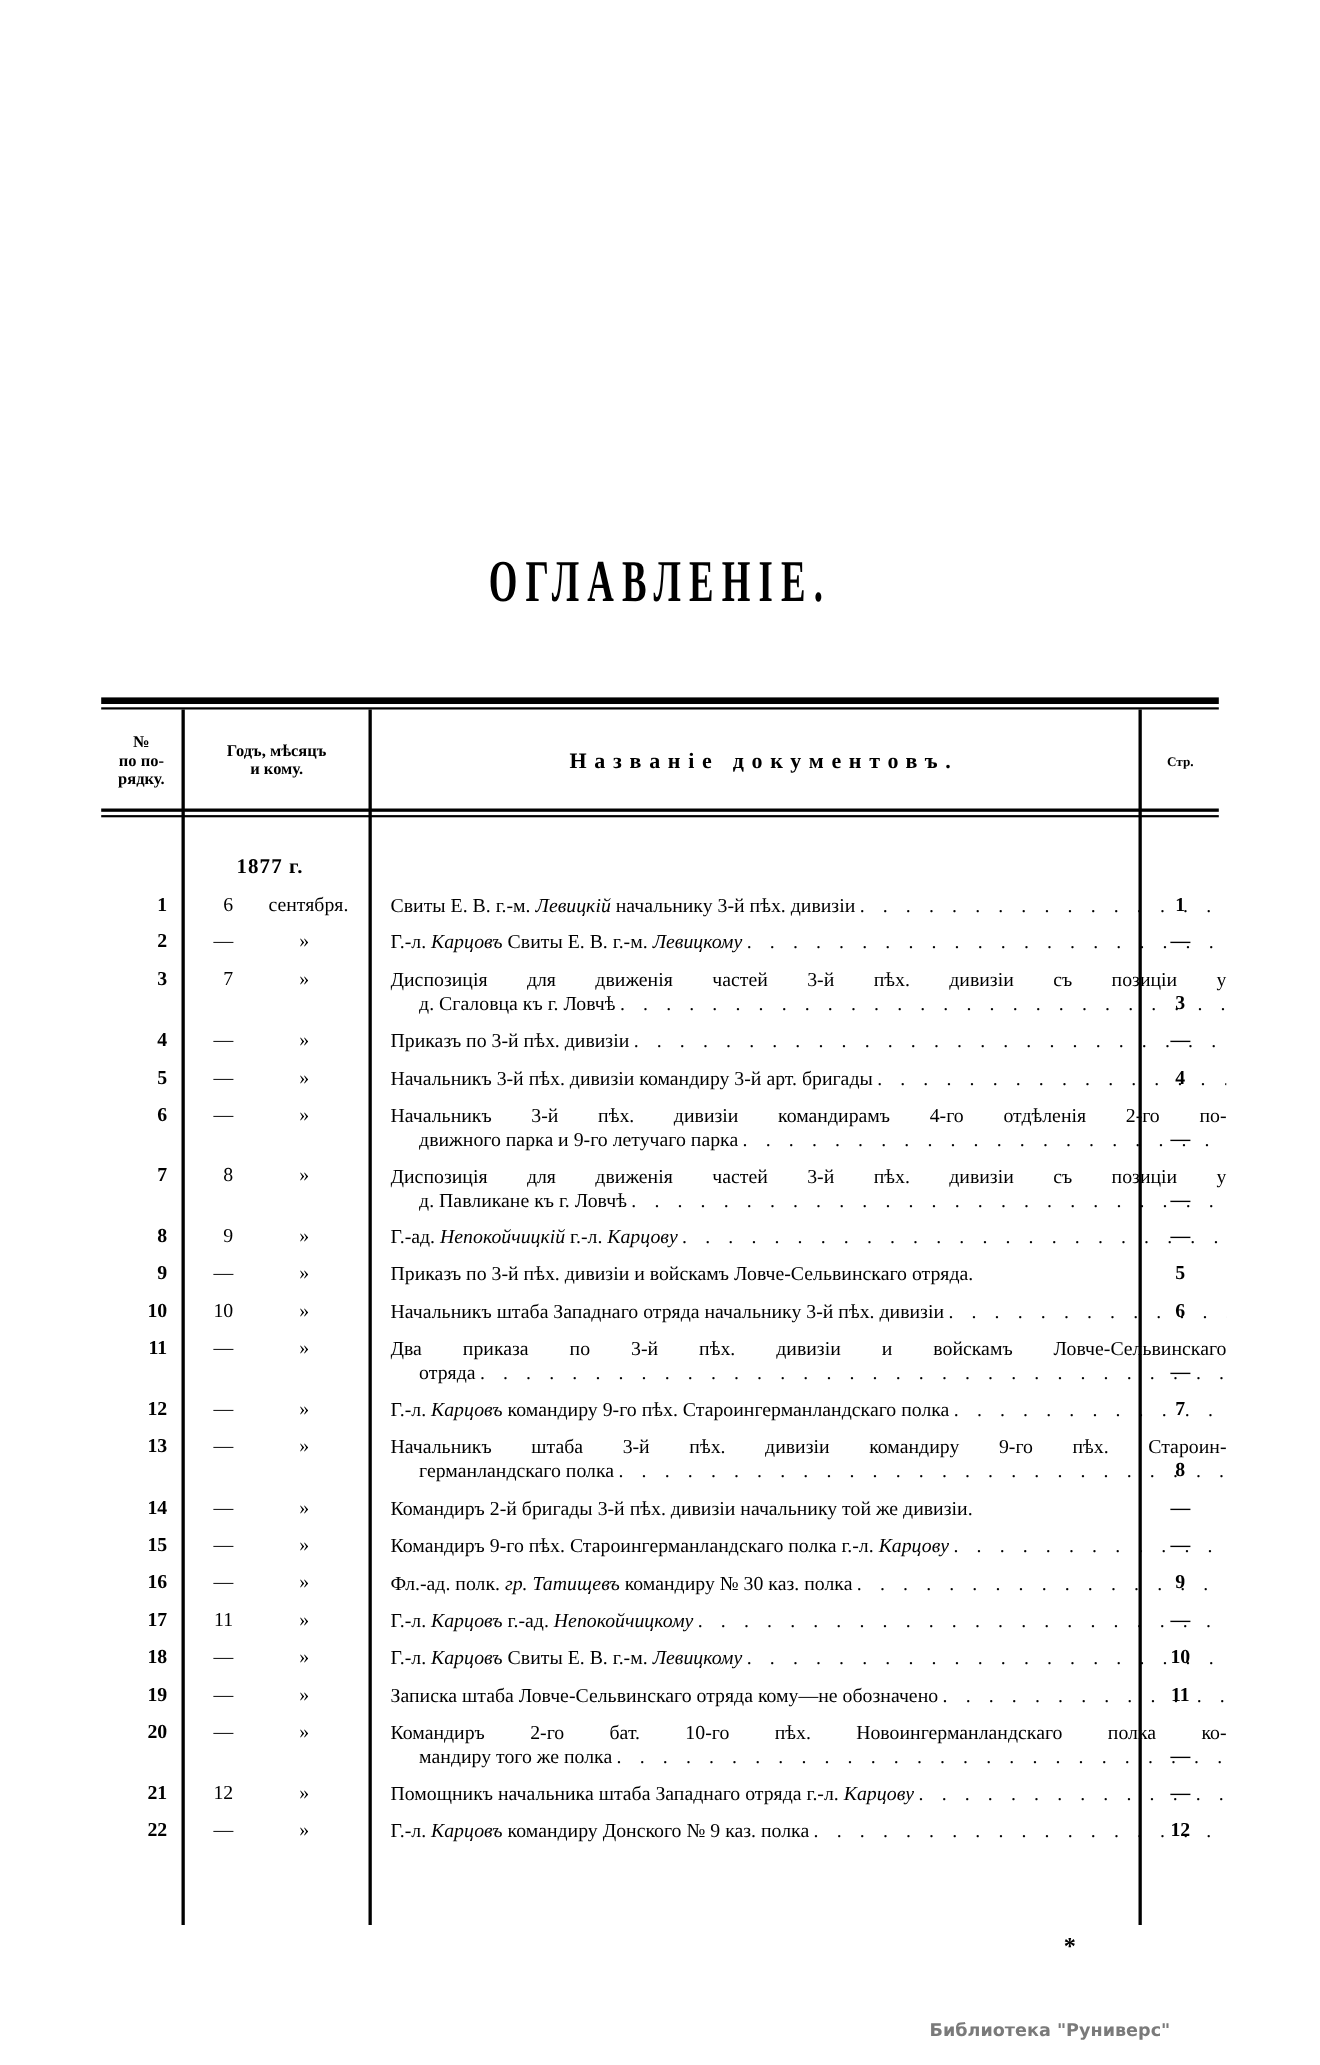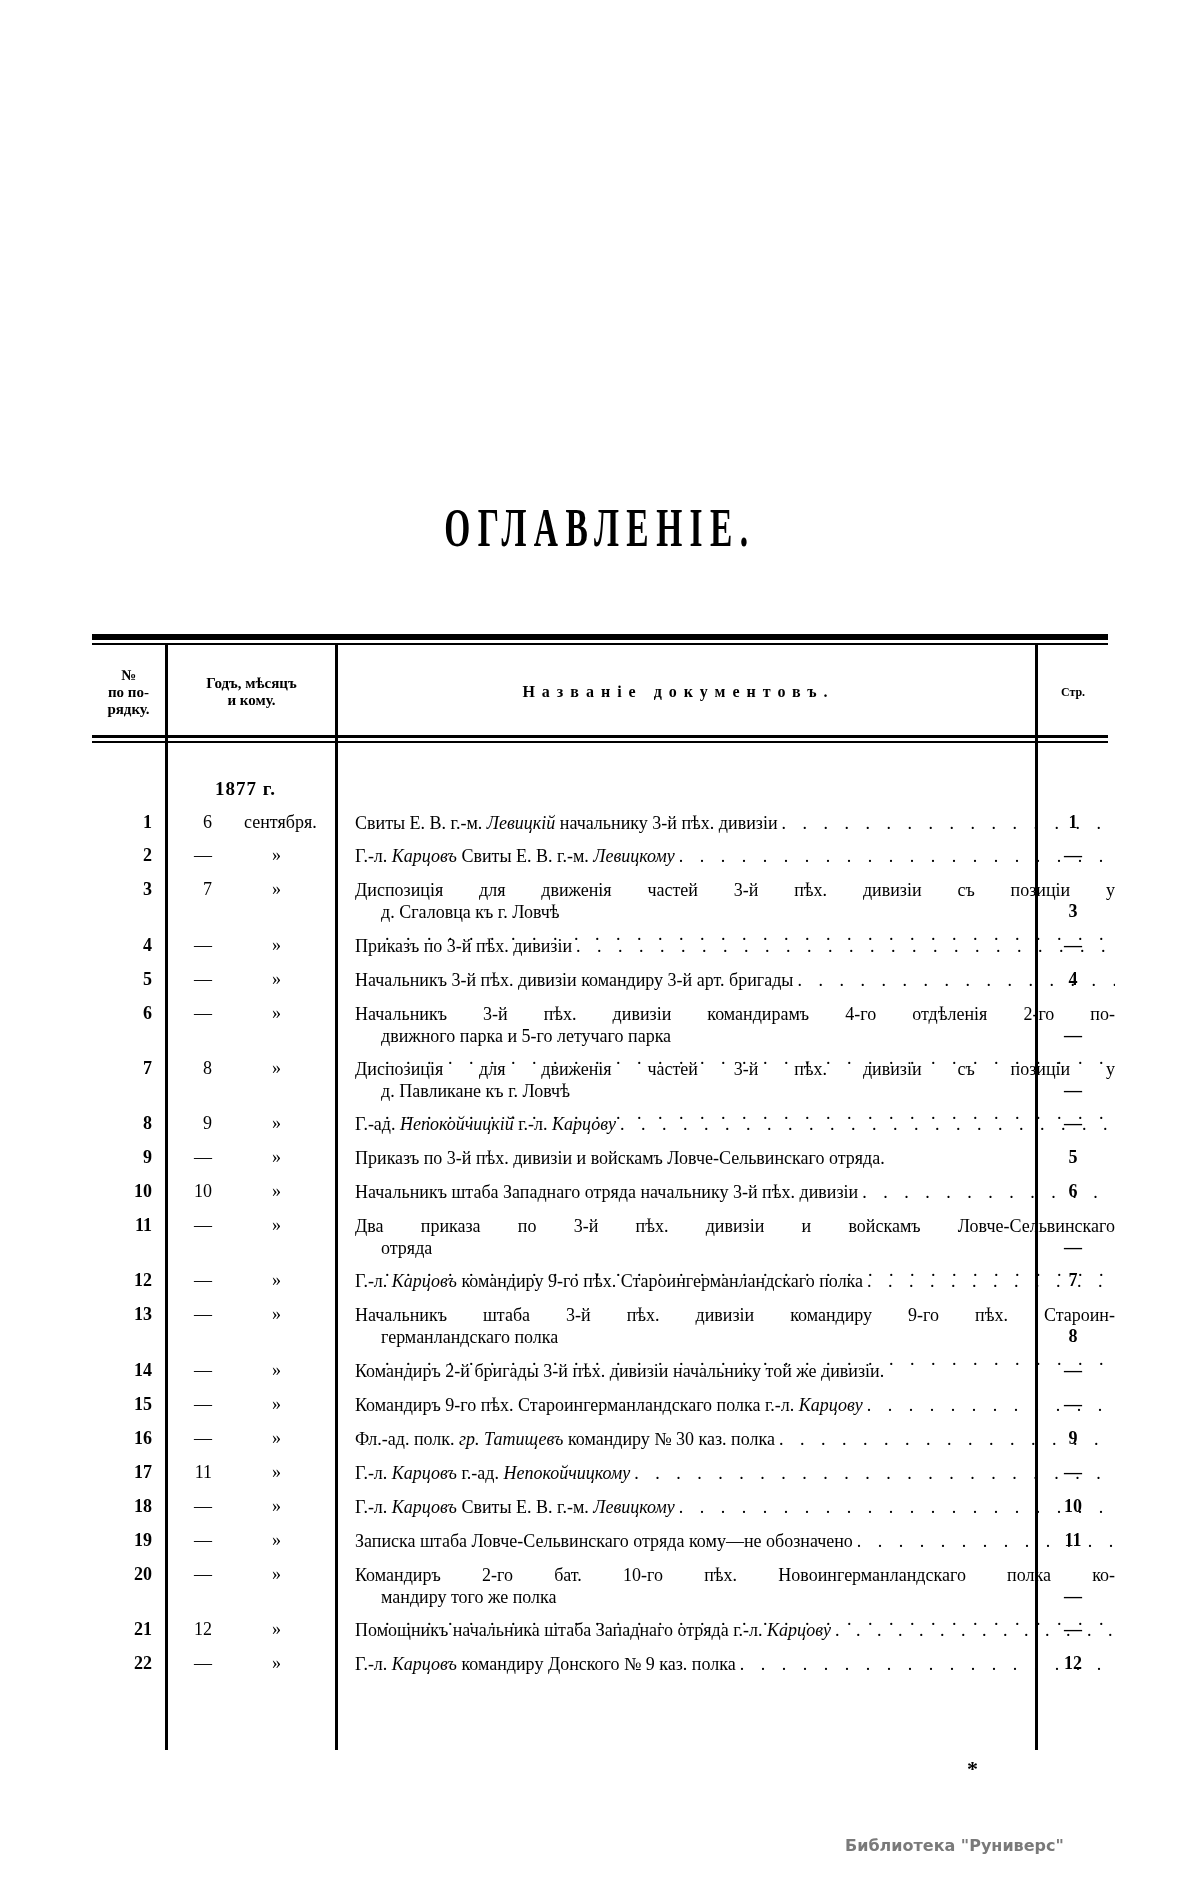--- a/index.html
+++ b/index.html
@@ -8,32 +8,32 @@
   .title { position:absolute; left:0; width:1200px; top:498px; text-align:center;
            font-family:"Liberation Serif","DejaVu Serif",serif; font-weight:bold;
            font-size:54px; letter-spacing:12px; transform:scaleX(0.62); transform-origin:600px 0;
            line-height:60px; }
   .rule { position:absolute; background:#000; }
   .vline { position:absolute; width:3px; background:#000; }
   .hdr { position:absolute; display:flex; align-items:center; justify-content:center; text-align:center;
          font-weight:bold; }
   .hdr-num { left:92px; top:648px; width:73px; height:88px; font-size:15px; line-height:17px; }
   .hdr-date { left:168px; top:648px; width:167px; height:88px; font-size:15px; line-height:17px; }
-  .hdr-title { left:330px; top:648px; width:697px; height:88px; font-size:16px; letter-spacing:7px; }
+  .hdr-title { left:346px; top:648px; width:697px; height:88px; font-size:20px; letter-spacing:7px; }
   .hdr-page { left:1038px; top:648px; width:70px; height:88px; font-size:12px; }
   .year { position:absolute; left:168px; width:155px; top:778px; text-align:center; font-weight:bold; font-size:19px; letter-spacing:1px; }
   .row { position:absolute; left:92px; width:1016px; font-size:18px; }
   .cell-num { position:absolute; left:0; width:60px; text-align:right; font-weight:bold; }
   .cell-day { position:absolute; left:108px; width:0; }
   .day-val { position:absolute; right:-12px; white-space:nowrap; }
   .cell-mon { position:absolute; left:180px; white-space:nowrap; }
   .cell-mon.sep { left:152px; }
   .cell-doc { position:absolute; left:263px; width:760px; line-height:22px; }
   .doc-line { display:flex; white-space:nowrap; overflow:hidden; }
-  .doc-line.cont { padding-left:26px;flex-direction:column; }
+  .doc-line.cont { padding-left:26px; }
   .doc-line .txt { flex:0 0 auto;font-family:Liberation Serif, serif; }
   .doc-line .dots { flex:1 1 auto; overflow:hidden; letter-spacing:6px; padding-left:4px; }
   .doc-line .dots::after { content:". . . . . . . . . . . . . . . . . . . . . . . . . . . . . . . . . . . . . . . . . . . . ."; }
   .doc-line.justify .txt { width:100%; text-align:justify; text-align-last:justify; }
   .cell-page { position:absolute; left:946px; width:70px; text-align:center; font-weight:bold; }
   .asterisk { position:absolute; left:967px; top:1756px; font-size:22px; font-weight:bold; }
   .watermark { position:absolute; left:845px; top:1836px; font-family:"DejaVu Sans","Liberation Sans",sans-serif;
                font-size:16px; font-weight:bold; color:#7a7a7a; }
   i { font-style:italic; }
 </style>
@@ -147,21 +147,21 @@
       <div class="cell-num">6</div>
       <div class="cell-day">
         <span class="day-val">—</span>
       </div>
       <div class="cell-mon">»</div>
       <div class="cell-doc">
         <div class="doc-line justify">
           <span class="txt">Начальникъ 3-й пѣх. дивизіи командирамъ 4-го отдѣленія 2-го по-</span>
         </div>
         <div class="doc-line cont">
-          <span class="txt">движного парка и 5-го летучаго парка</span>
+          <span class="txt">движного парка и 9-го летучаго парка</span>
           <span class="dots"></span>
         </div>
       </div>
       <div class="cell-page" style="top: 22px;">—</div>
     </div>
     <div class="row" style="top: 1058px;">
       <div class="cell-num">7</div>
       <div class="cell-day">
         <span class="day-val">8</span>
       </div>

